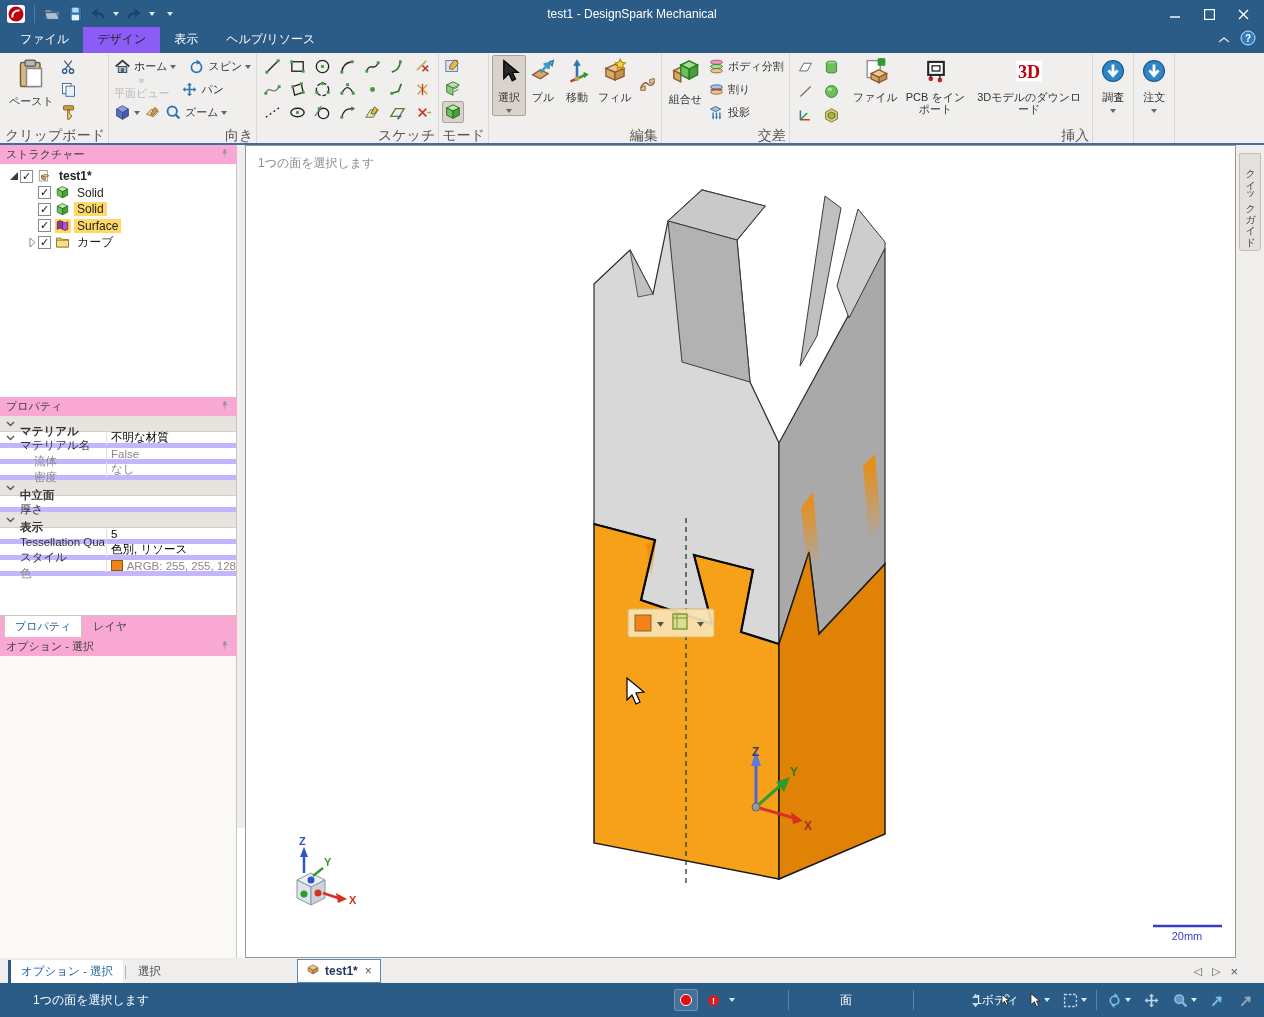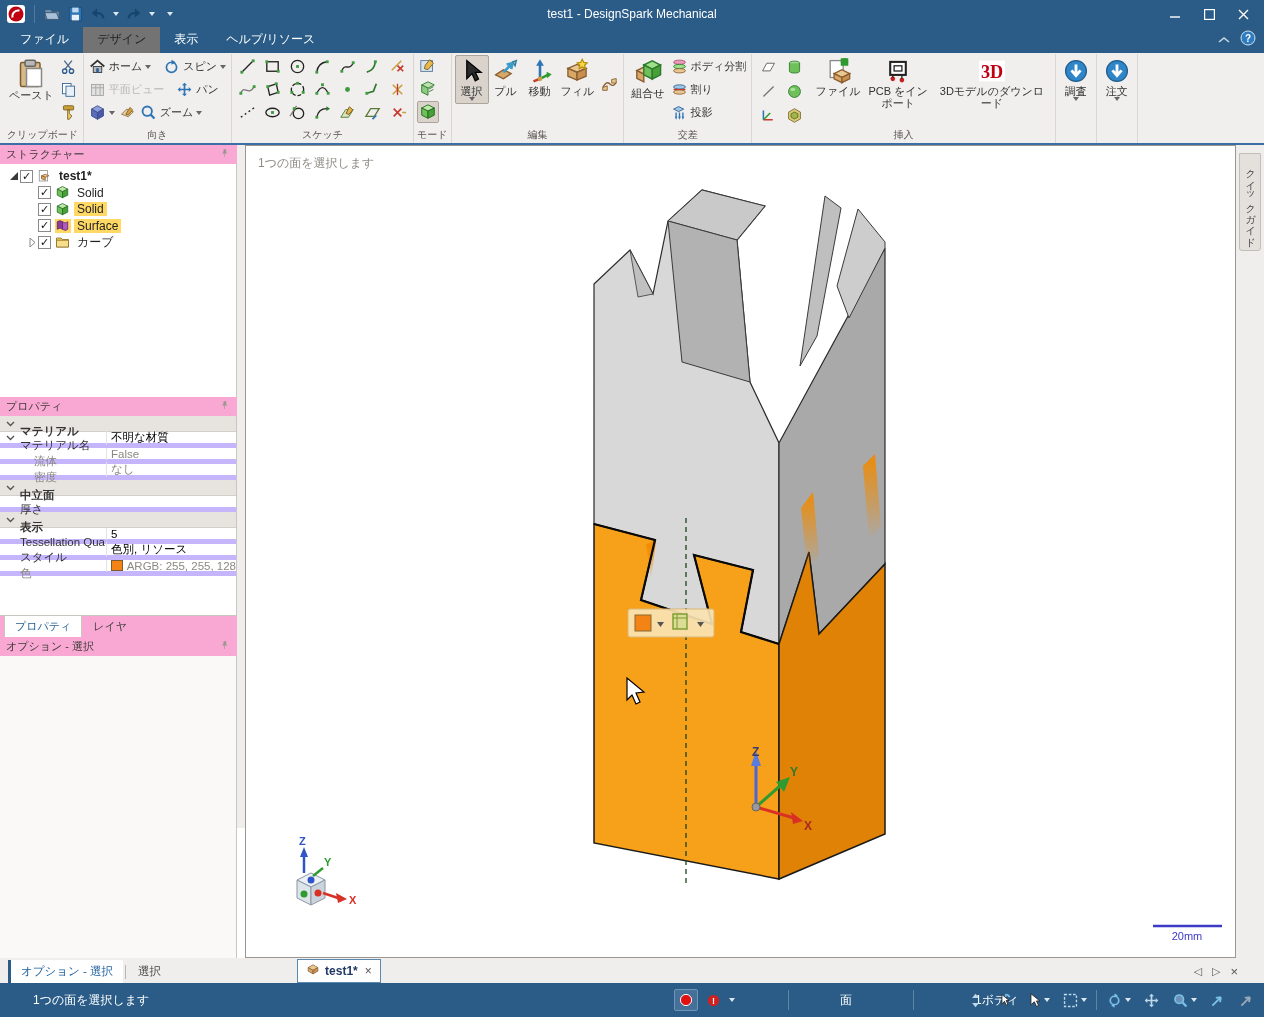--- a/index.html
+++ b/index.html
@@ -14,35 +14,35 @@
   .qbtn { display:flex; align-items:center; }
   .title-text { position:absolute; left:0; right:0; text-align:center; color:#FFF; font-size:12px; }
   .winbtns { margin-left:auto; display:flex; gap:4px; z-index:2; }
   .winbtn { width:30px; height:22px; display:flex; align-items:center; justify-content:center; color:#FFF; font-size:13px; }
   .caret { width:0; height:0; border-left:3.5px solid transparent; border-right:3.5px solid transparent; border-top:4px solid #666; display:inline-block; }
   .caret.w { border-top-color:#DCE8F2; }
 
   
   .menubar { height:25px; background:#2A5C87; display:flex; align-items:flex-end; padding-left:6px; position:relative; }
   .mtab { padding:4px 14px 5px; color:#FFF; font-size:12px; cursor:default; }
-  .mtab.active { background:#737373; color:#222; }
+  .mtab.active { background:#8b5cf6; color:#222; }
   .menubar-right { position:absolute; right:8px; top:2px; display:flex; gap:10px; align-items:center; }
 
   
   .ribbon { height:92px; background:#F1EFED; border-bottom:2px solid #3A6EA5; display:flex; align-items:stretch; padding:1px 2px 0; }
   .rgroup { display:flex; flex-direction:column; border-right:1px solid #DAD6D1; padding:1px 3px 0; }
   .rbody { flex:1; display:flex; align-items:flex-start; }
-  .rlabel { height:15px; line-height:14px; text-align:center; font-size:10px; color:#575350; white-space:nowrap; }
-  .rb { display:flex; flex-direction:column; align-items:center; padding:2px 3px; font-size:11px; color:#333; border:1px solid transparent; border-radius:2px; text-align:center; }
+  .rlabel { height:15px; line-height:14px; text-align:right; font-size:14px; color:#575350; white-space:nowrap; }
+  .rb { display:flex; flex-direction:column; align-items:center; padding:2px 3px; font-size:11px; color:#333; border:1px solid transparent; border-radius:2px; text-align:center;gap:6px; }
   .rb .lbl { margin-top:1px; line-height:12px; white-space:pre-line; }
   .rb.pressed { background:#D9D3CB; border-color:#ABA49A; }
   .rsmall { width:22px; height:22px; display:flex; align-items:center; justify-content:center; border:1px solid transparent; border-radius:2px; }
   .rsmall.pressed { background:#D9D3CB; border-color:#ABA49A; }
   .rrow { display:flex; align-items:center; gap:3px; height:23px; font-size:11px; color:#333; padding:0 2px; }
-  .rrow.disabled { color:#A8A4A0; filter:grayscale(1); opacity:.75; }
+  .rrow.disabled { color:#A8A4A0; filter:grayscale(1); opacity:.75;flex-direction:column; }
   .mode-col,.clip-col { display:flex; flex-direction:column; gap:1px; }
 
   
   .main { position:absolute; top:145px; left:0; width:1264px; height:813px; display:flex; }
   .leftcol { width:237px; display:flex; flex-direction:column; background:#f9a8d4; }
   .phead { height:19px; display:flex; align-items:center; padding:0 6px; color:#3E3A36; font-size:11px; }
   .phead .pin { margin-left:auto; }
 
   .structure { height:252px; display:flex; flex-direction:column; }
   .tree { flex:1; background:#FFF; border-right:1px solid #C9C5C0; padding-top:4px; }

